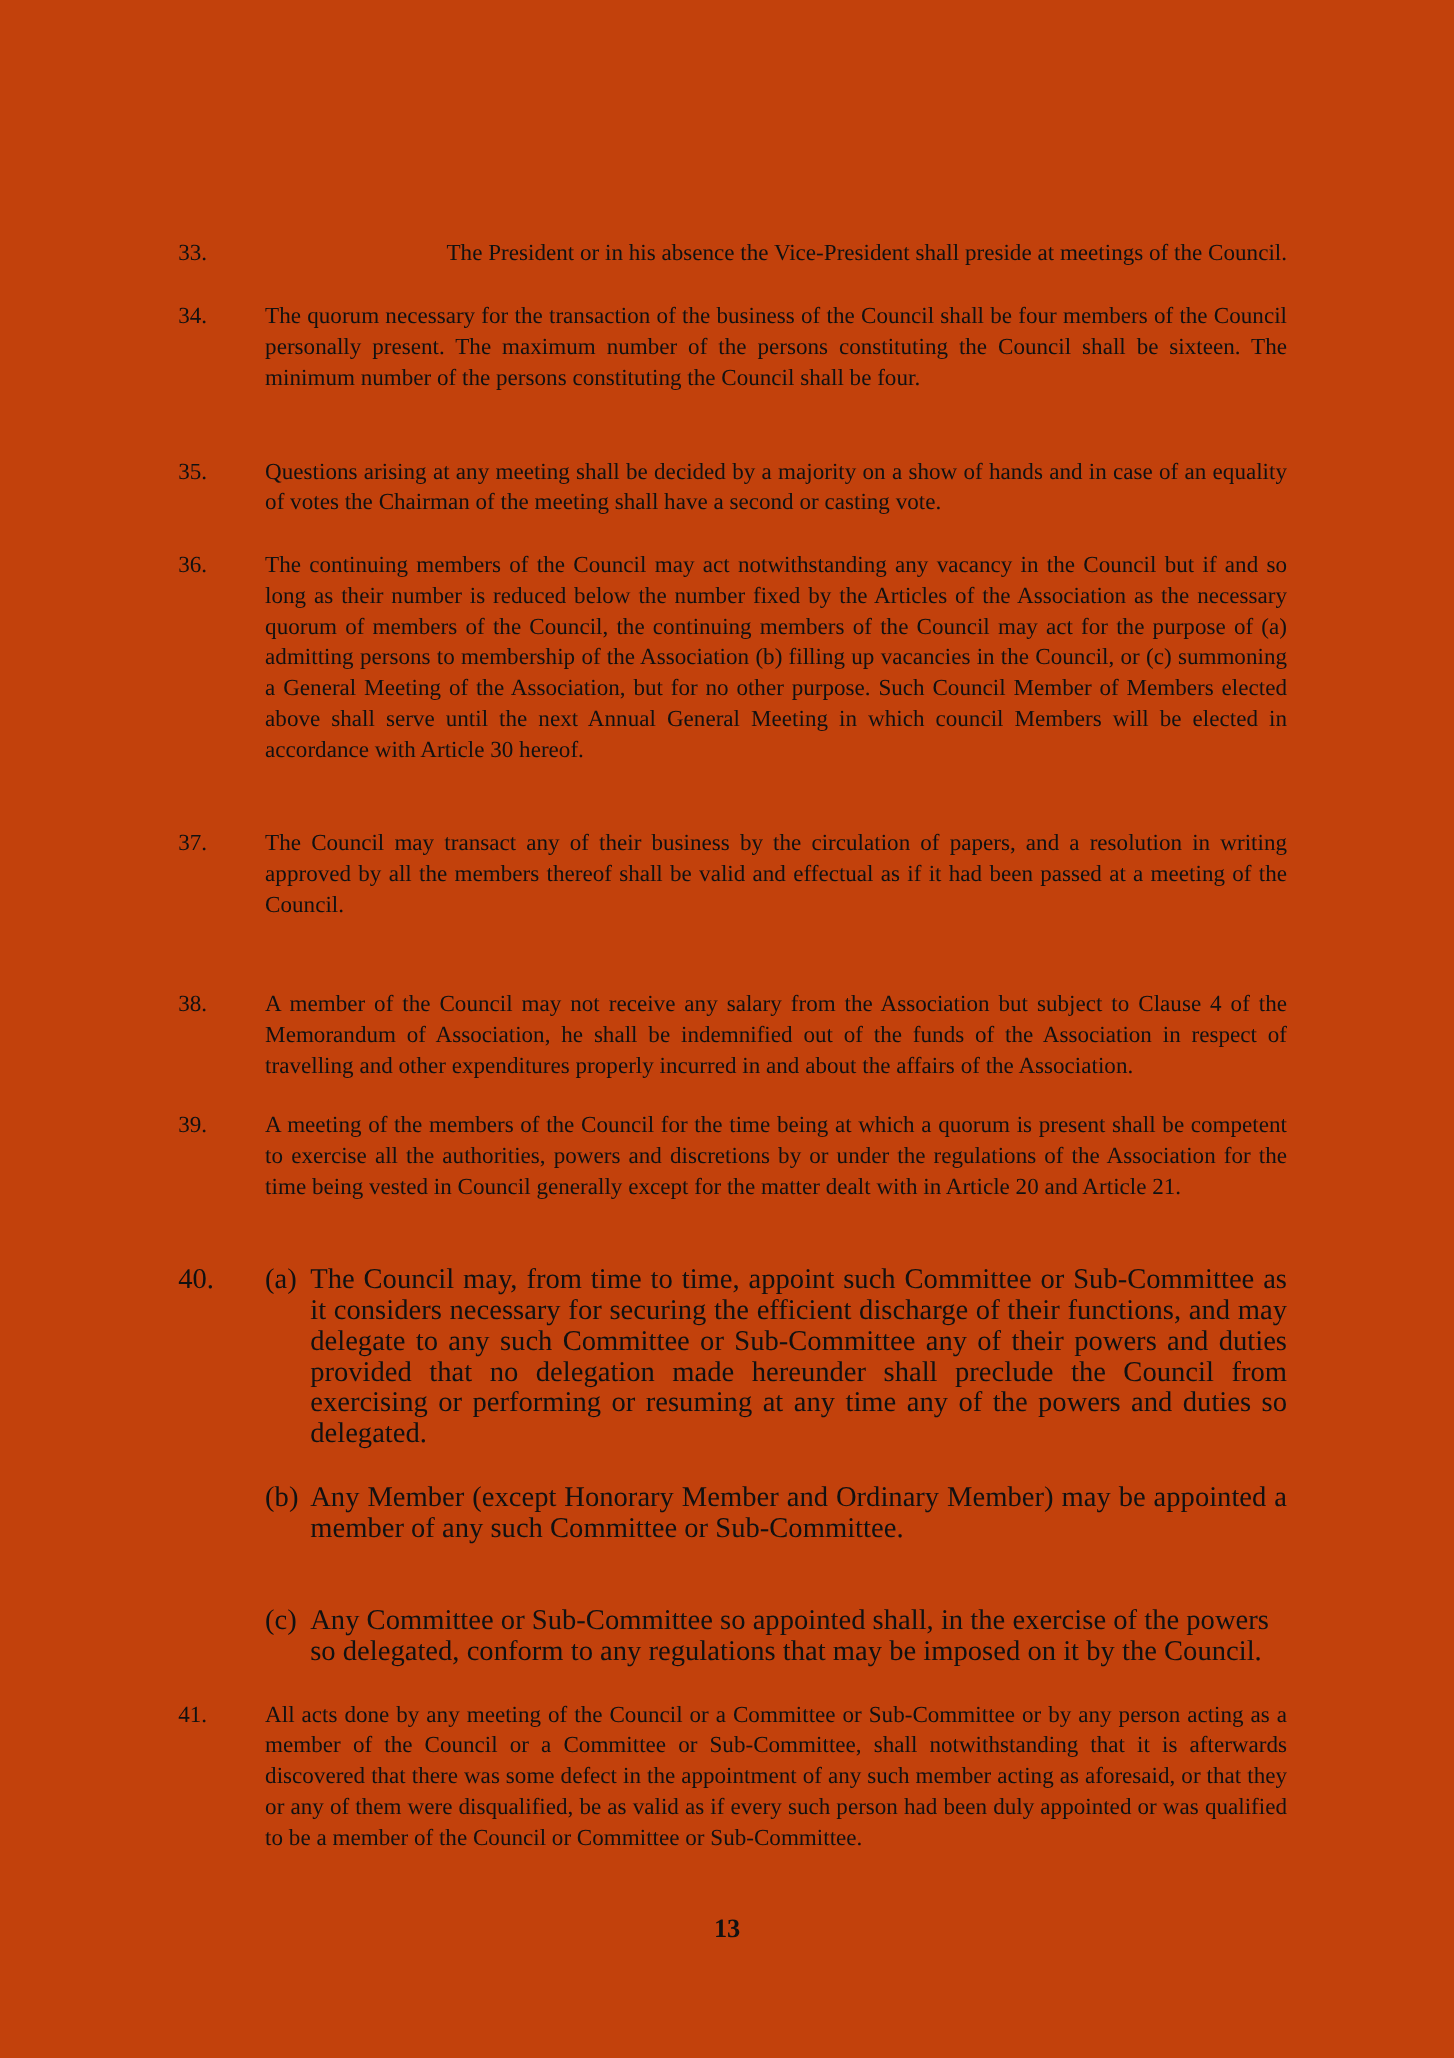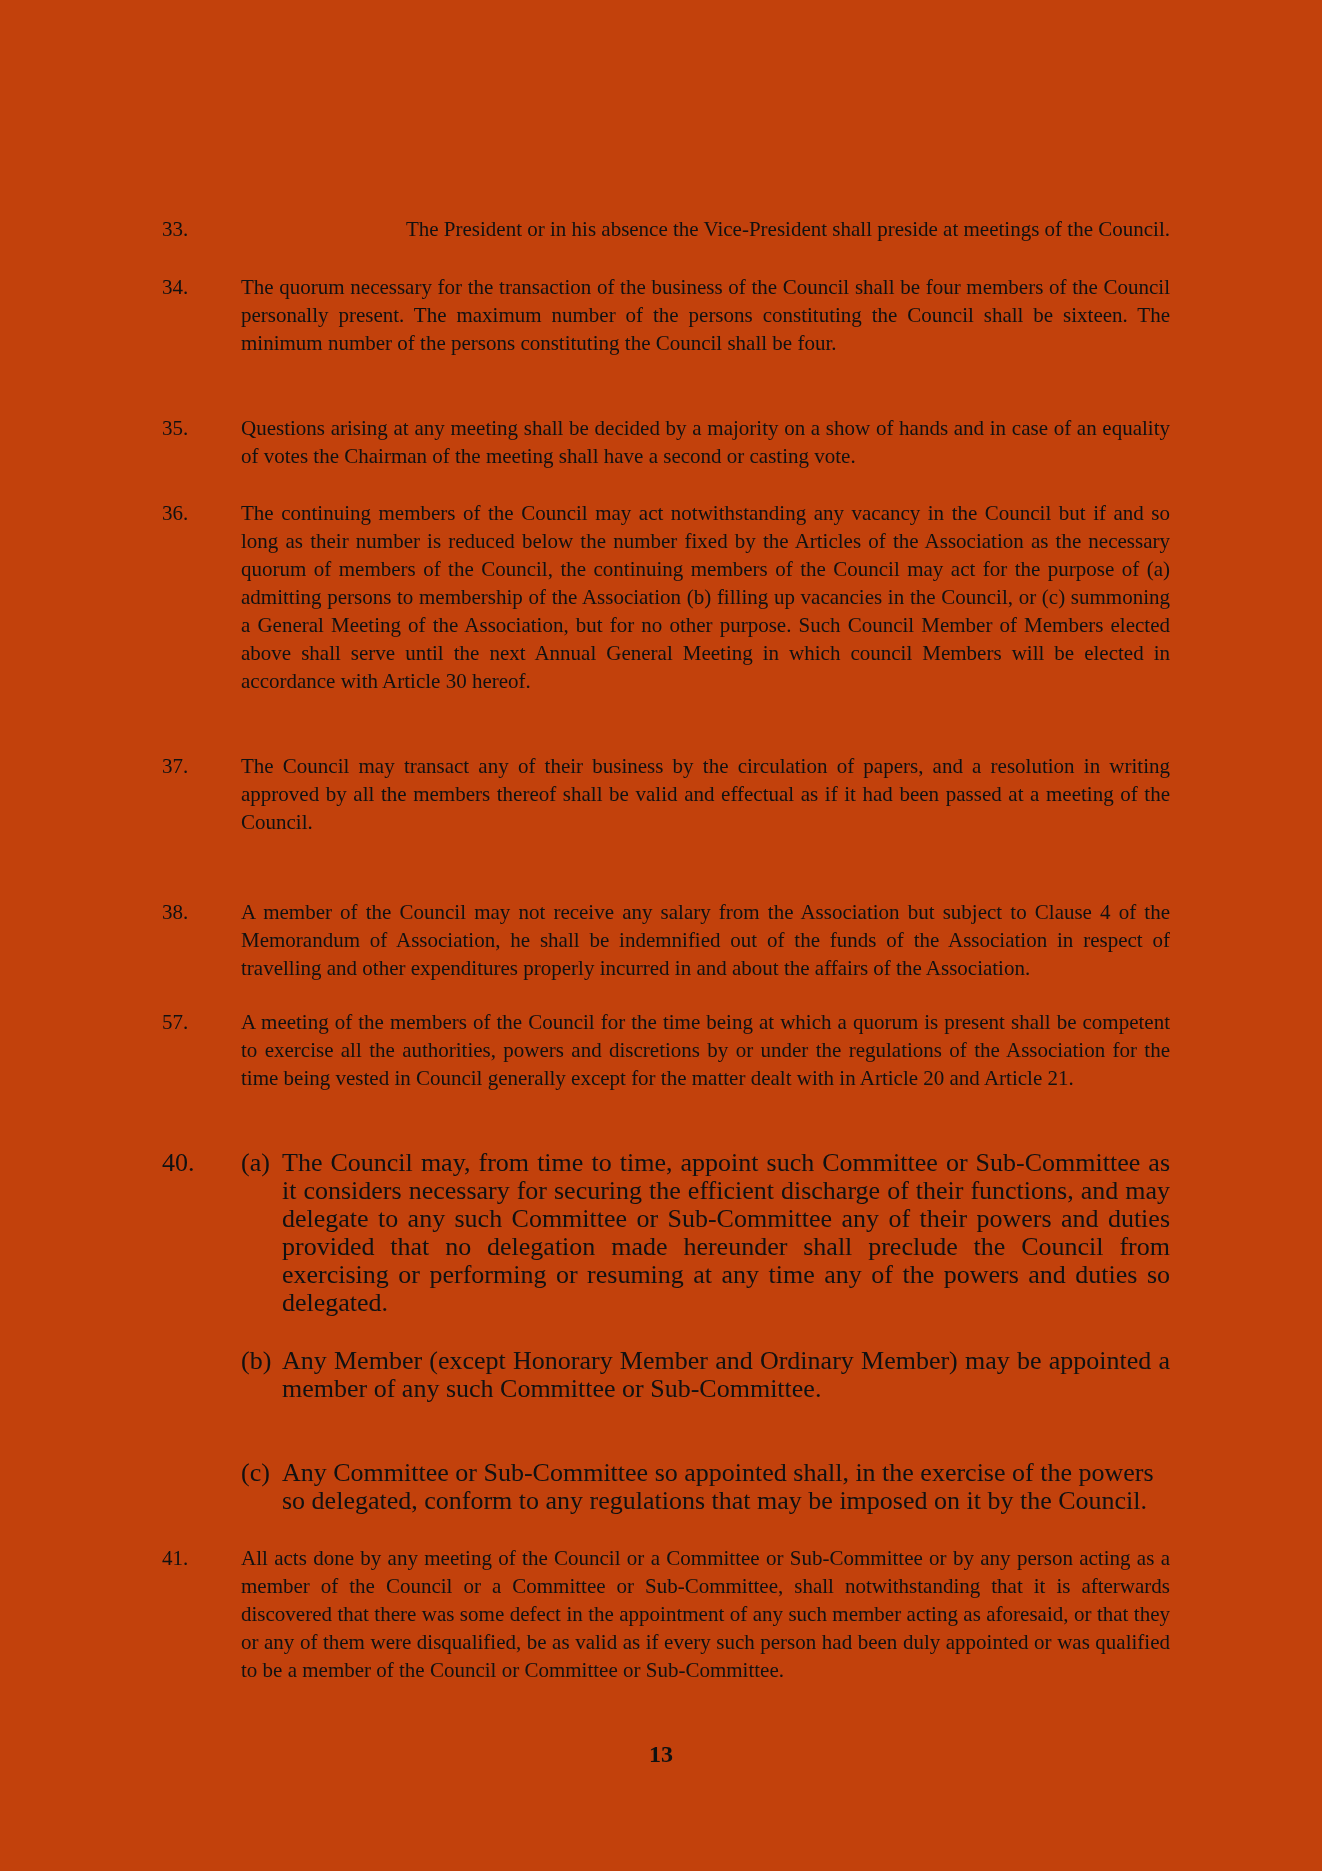--- a/index.html
+++ b/index.html
@@ -105,21 +105,21 @@
     <div class="art-num">37.</div>
     <div class="art-body">The Council may transact any of their business by the circulation of papers, and a resolution in writing approved by all the members thereof shall be valid and effectual as if it had been passed at a meeting of the Council.</div>
   </div>
 
   <div class="article" style="top:854px;margin-top:44px;">
     <div class="art-num">38.</div>
     <div class="art-body">A member of the Council may not receive any salary from the Association but subject to Clause 4 of the Memorandum of Association, he shall be indemnified out of the funds of the Association in respect of travelling and other expenditures properly incurred in and about the affairs of the Association.</div>
   </div>
 
   <div class="article" style="top:1008px;">
-    <div class="art-num">57.</div>
+    <div class="art-num">39.</div>
     <div class="art-body">A meeting of the members of the Council for the time being at which a quorum is present shall be competent to exercise all the authorities, powers and discretions by or under the regulations of the Association for the time being vested in Council generally except for the matter dealt with in Article 20 and Article 21.</div>
   </div>
 
   <div class="sub" style="top:1149px;">
     <div class="art-num">40.</div>
     <div class="sub-letter">(a)</div>
     <div class="sub-body">The Council may, from time to time, appoint such Committee or Sub-Committee as it considers necessary for securing the efficient discharge of their functions, and may delegate to any such Committee or Sub-Committee any of their powers and duties provided that no delegation made hereunder shall preclude the Council from exercising or performing or resuming at any time any of the powers and duties so delegated.</div>
   </div>
 
   <div class="sub" style="top:1347px;">

